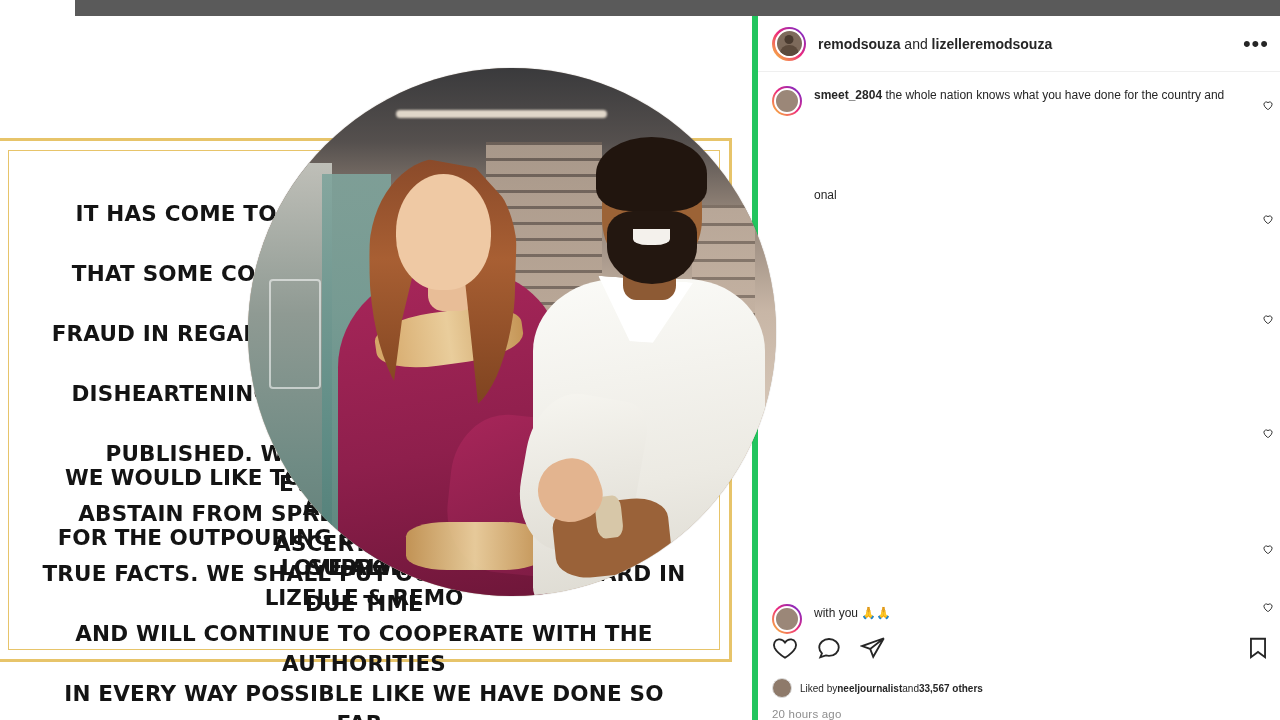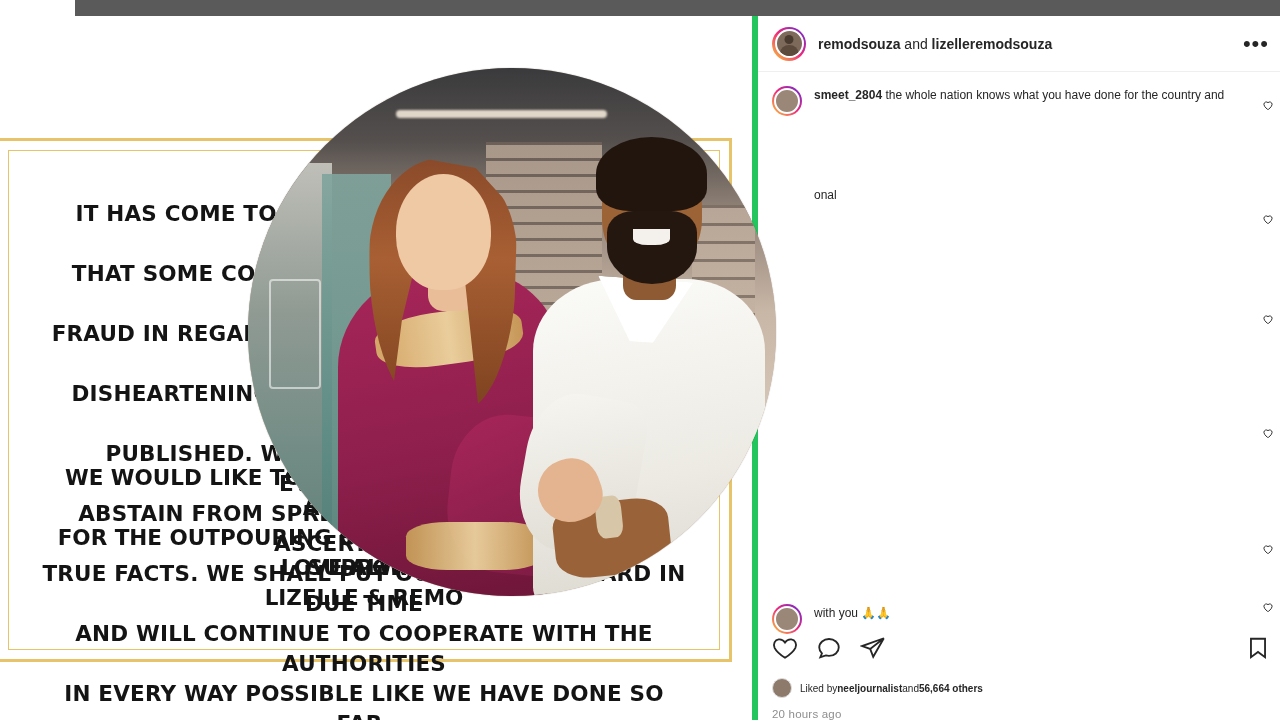--- a/index.html
+++ b/index.html
@@ -581,21 +581,21 @@
             <path d="M5.5 3.5h13v17l-6.5-4.8-6.5 4.8z"></path>
           </svg>
       </span>
     </div>
 
     <div class="ig-likes">
       <span class="like-av"></span>
       <span>Liked by </span>
         <b>neeljournalist</b>
         <span> and </span>
-        <b>56,664 others</b>
+        <b>33,567 others</b>
     </div>
 
     <div class="ig-time">20 hours ago</div>
   </div>
 
   <div class="photo-circle">
     <div class="ph-wall"></div>
     <div class="ph-panel-left"></div>
     <div class="ph-panel-left2"></div>
     <div class="ph-door"></div>

